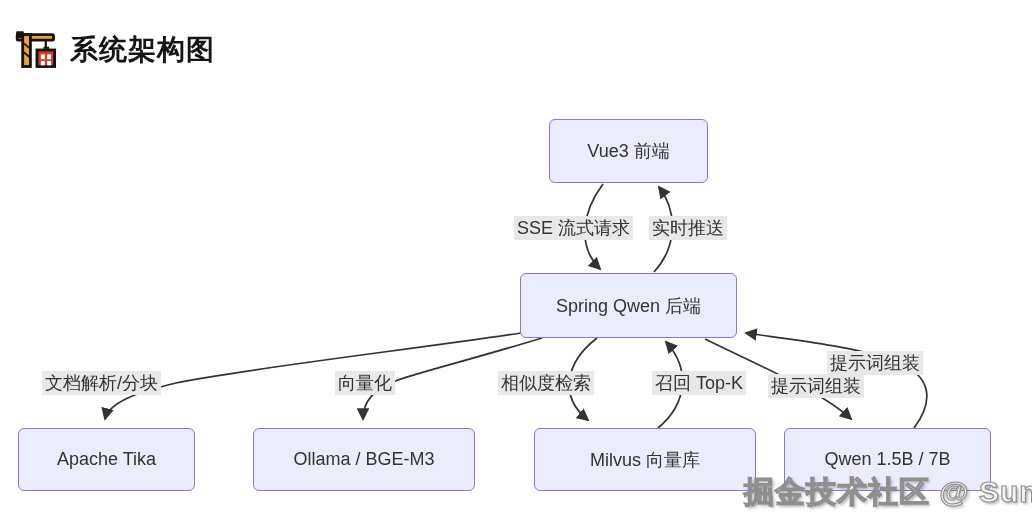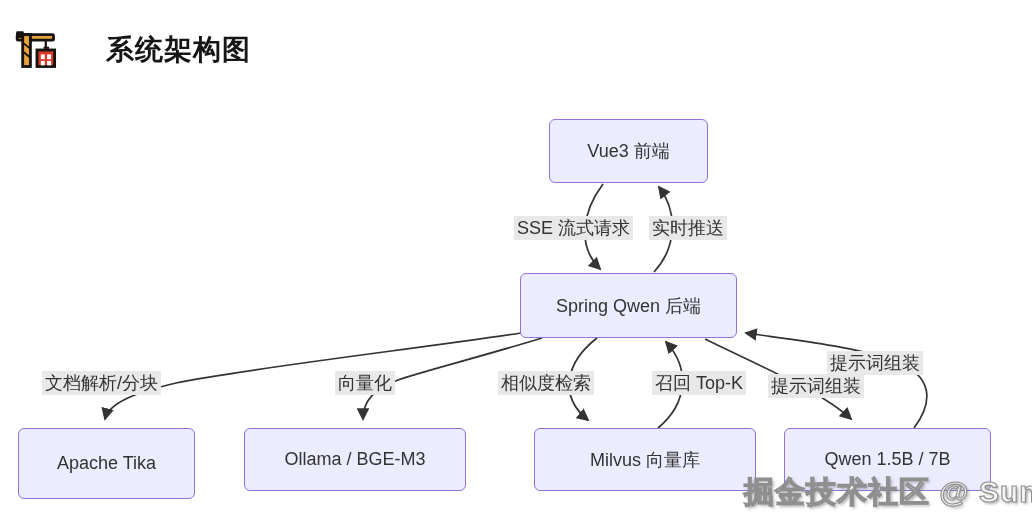--- a/index.html
+++ b/index.html
@@ -5,21 +5,21 @@
   html,body{margin:0;padding:0;background:#fff;}
   .stage{
     position:relative;width:1032px;height:523px;background:#fff;overflow:hidden;
     font-family:"Liberation Sans","DejaVu Sans",sans-serif;
   }
   .title-bar{
     position:absolute;left:14px;top:28px;display:flex;align-items:center;gap:10px;
   }
   .crane{display:inline-flex;width:46px;height:44px;}
   .title-text{
-    font-size:28px;font-weight:800;color:#151515;letter-spacing:1px;margin-left:36px;
+    font-size:28px;font-weight:800;color:#151515;letter-spacing:1px;
   }
   svg.edges{position:absolute;left:0;top:0;width:1032px;height:523px;}
   svg.edges path.edge{
     fill:none;stroke:var(--line,#333333);stroke-width:1.7px;
   }
   .node{
     position:absolute;display:flex;align-items:center;justify-content:center;
     background:var(--node-fill,#ECECFF);
     border:1.4px solid var(--node-border,#9370DB);
     border-radius:6px;color:var(--text,#333333);
@@ -79,24 +79,24 @@
     <path class="edge" d="M 705,339 C 762,367 822,392 851,419" marker-end="url(#arrow)"></path>
     <path class="edge" d="M 914,428 C 932,404 936,376 893,360 C 850,346 795,340 746,333" marker-end="url(#arrow)"></path>
   </svg>
 
   <div class="node" style="left:549px;top:119px;width:159px;height:64px">
     <span>Vue3 前端</span>
   </div>
   <div class="node" style="left:520px;top:273px;width:217px;height:65px">
     <span>Spring Qwen 后端</span>
   </div>
-  <div class="node" style="left:18px;top:428px;width:177px;height:71px">
+  <div class="node" style="left:18px;top:428px;width:177px;height:63px">
     <span>Apache Tika</span>
   </div>
-  <div class="node" style="left:244px;top:428px;width:222px;height:63px">
+  <div class="node" style="left:253px;top:428px;width:222px;height:63px">
     <span>Ollama / BGE-M3</span>
   </div>
   <div class="node" style="left:534px;top:428px;width:222px;height:63px">
     <span>Milvus 向量库</span>
   </div>
   <div class="node" style="left:784px;top:428px;width:207px;height:63px">
     <span>Qwen 1.5B / 7B</span>
   </div>
 
   <div class="elabel" style="left:514px;top:216px">SSE 流式请求</div>

